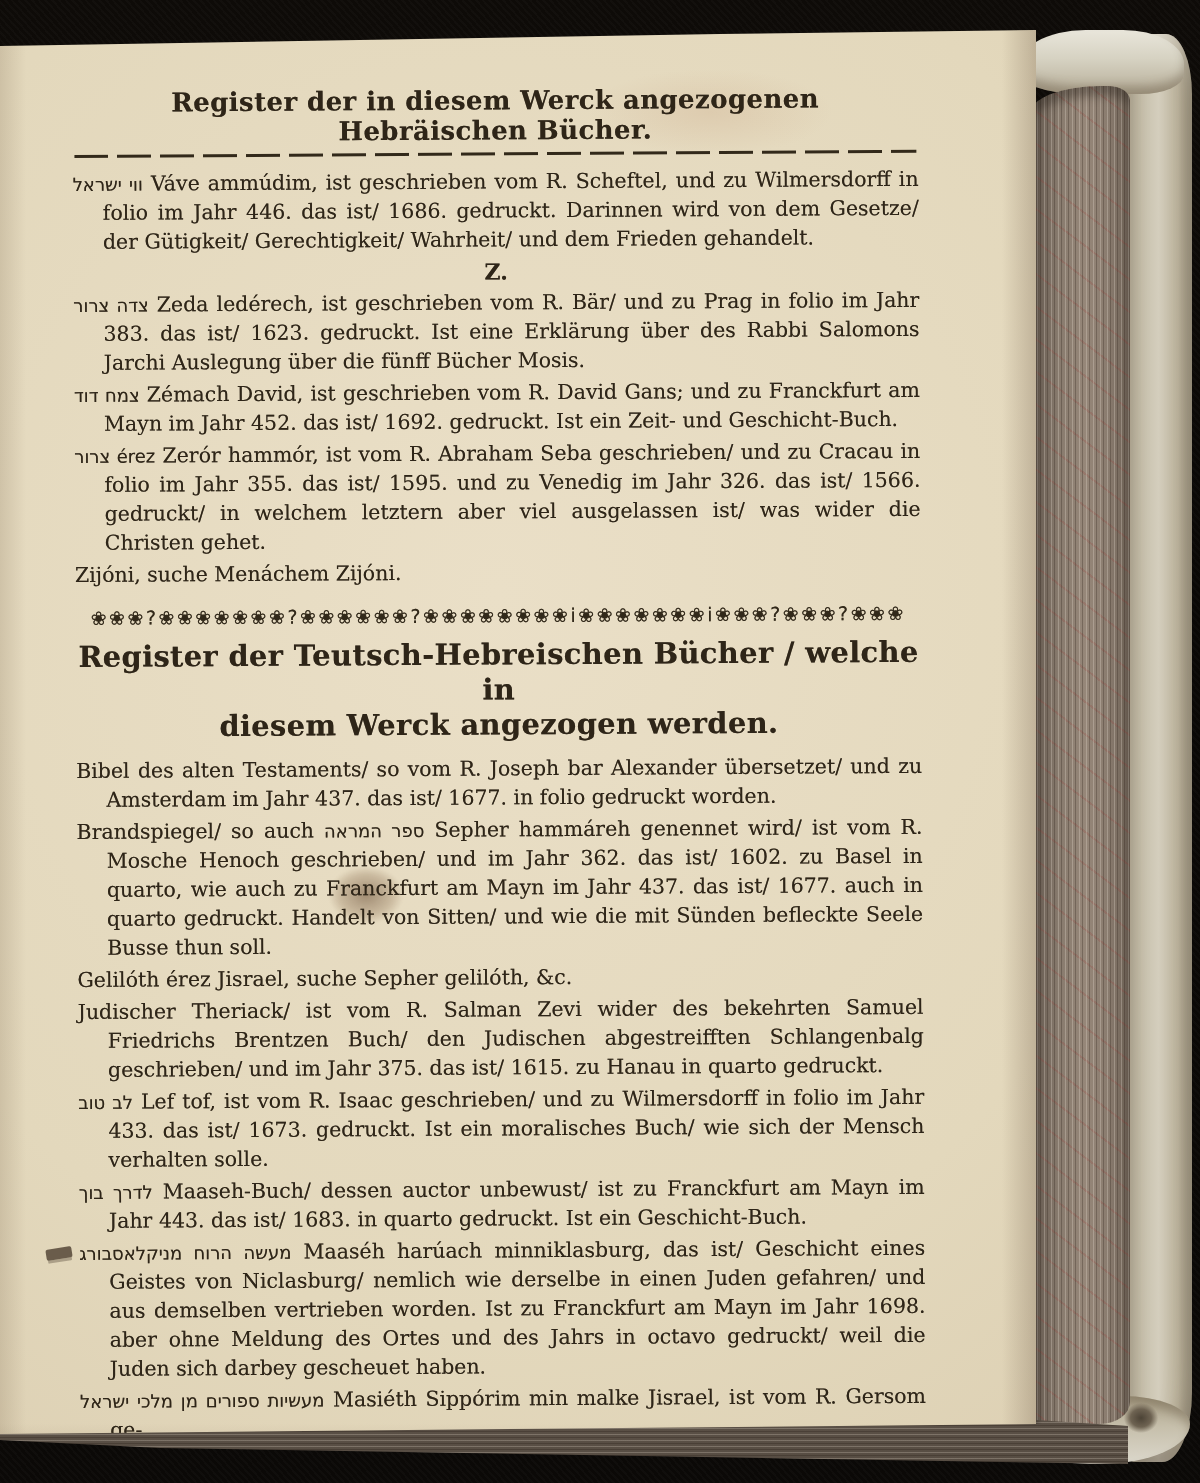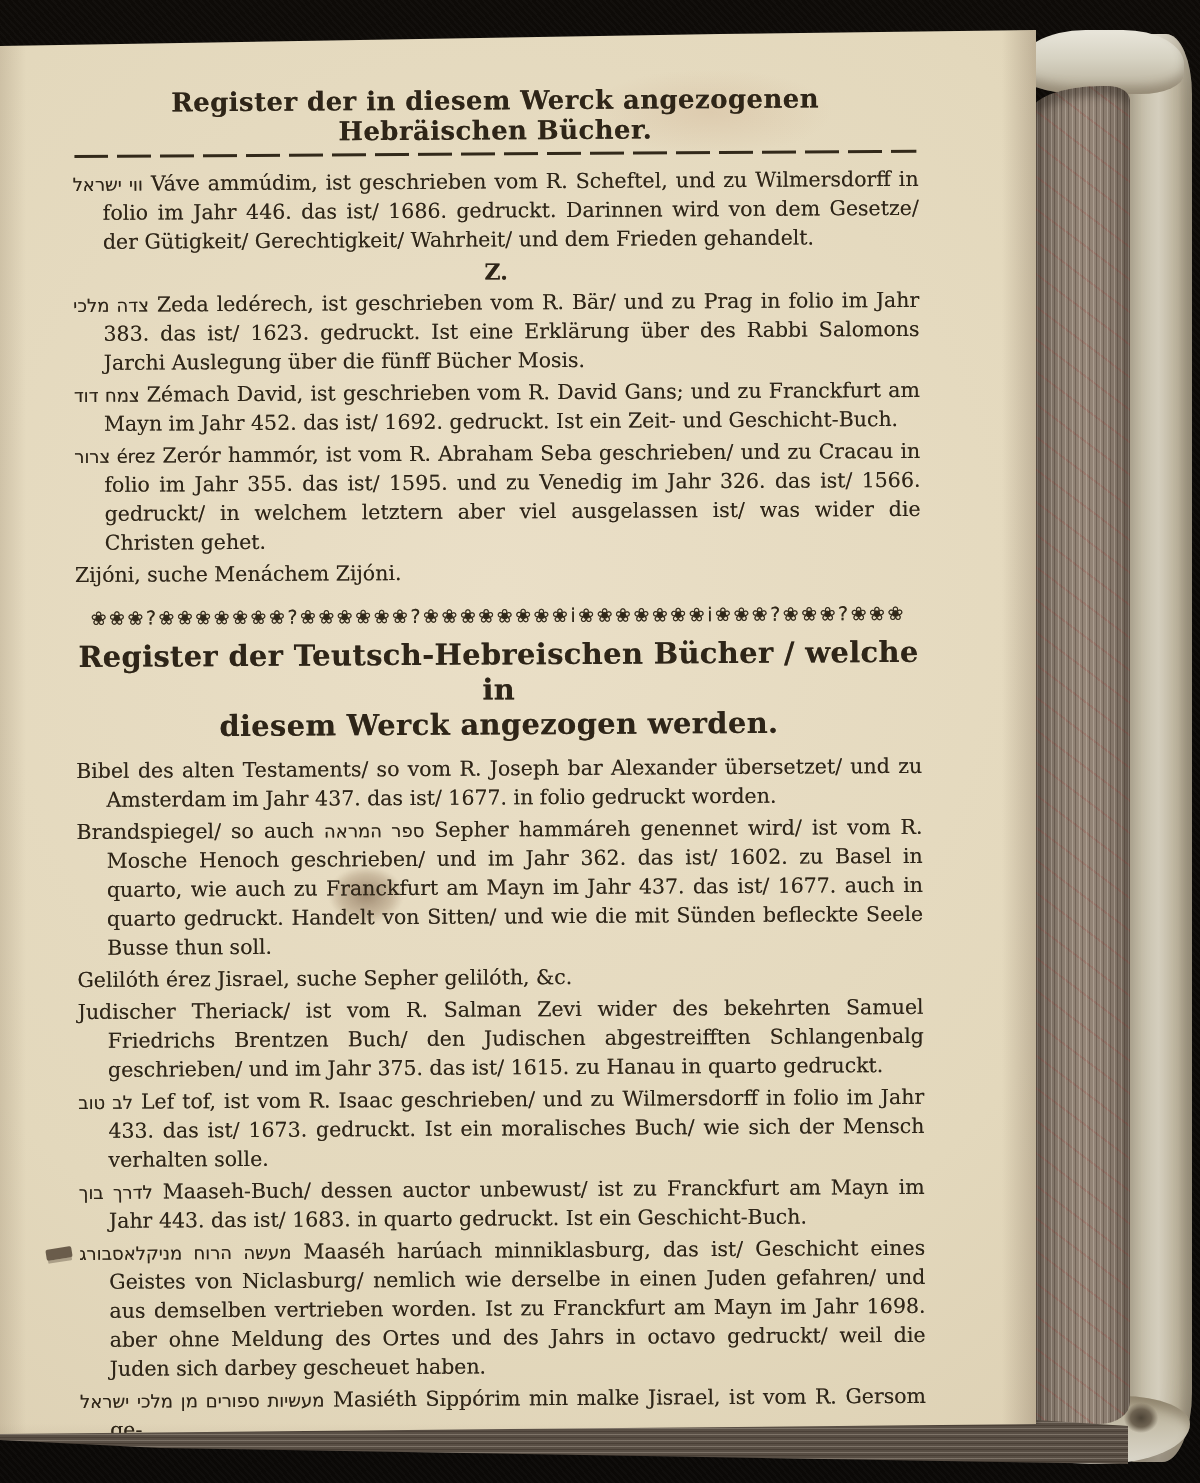--- a/index.html
+++ b/index.html
@@ -141,21 +141,21 @@
 
     <div class="text-block">
 
       <h1>Register der in diesem Werck angezogenen Hebräischen Bücher.</h1>
       <div class="rule"></div>
 
       <p class="entry"><span class="pre"></span><span class="hebrew">ווי ישראל</span><span class="post"> Váve ammúdim, ist geschrieben vom R. Scheftel, und zu Wilmersdorff in folio im Jahr 446. das ist/ 1686. gedruckt.   Darinnen wird von dem Gesetze/ der Gütigkeit/ Gerechtigkeit/ Wahrheit/ und dem Frieden gehandelt.</span></p>
 
       <div class="letter-head">Z.</div>
 
-      <p class="entry"><span class="pre"></span><span class="hebrew">צדה מלכי</span><span class="post"> Zeda ledérech, ist geschrieben vom R. Bär/ und zu Prag in folio im Jahr 383. das ist/ 1623. gedruckt.  Ist eine Erklärung über des Rabbi Salomons Jarchi Auslegung über die fünff Bücher Mosis.</span></p>
+      <p class="entry"><span class="pre"></span><span class="hebrew">צדה צרור</span><span class="post"> Zeda ledérech, ist geschrieben vom R. Bär/ und zu Prag in folio im Jahr 383. das ist/ 1623. gedruckt.  Ist eine Erklärung über des Rabbi Salomons Jarchi Auslegung über die fünff Bücher Mosis.</span></p>
 
       <p class="entry"><span class="pre"></span><span class="hebrew">צמח דוד</span><span class="post"> Zémach David, ist geschrieben vom R. David Gans; und zu Franckfurt am Mayn im Jahr 452. das ist/ 1692. gedruckt.  Ist ein Zeit- und Geschicht-Buch.</span></p>
 
       <p class="entry"><span class="pre"></span><span class="hebrew">צרור érez</span><span class="post"> Zerór hammór, ist vom R. Abraham Seba geschrieben/ und zu Cracau in folio im Jahr 355. das ist/ 1595. und zu Venedig im Jahr 326. das ist/ 1566. gedruckt/ in welchem letztern aber viel ausgelassen ist/ was wider die Christen gehet.</span></p>
 
       <p class="entry"><span class="pre">Zijóni, suche Menáchem Zijóni.</span><span class="hebrew"></span><span class="post"></span></p>
 
       <div class="ornament-row">❀❀❀?❀❀❀❀❀❀❀?❀❀❀❀❀❀?❀❀❀❀❀❀❀❀i❀❀❀❀❀❀❀i❀❀❀?❀❀❀?❀❀❀</div>
 
       <h2 class="h2line">Register der Teutsch-Hebreischen Bücher / welche in</h2>

